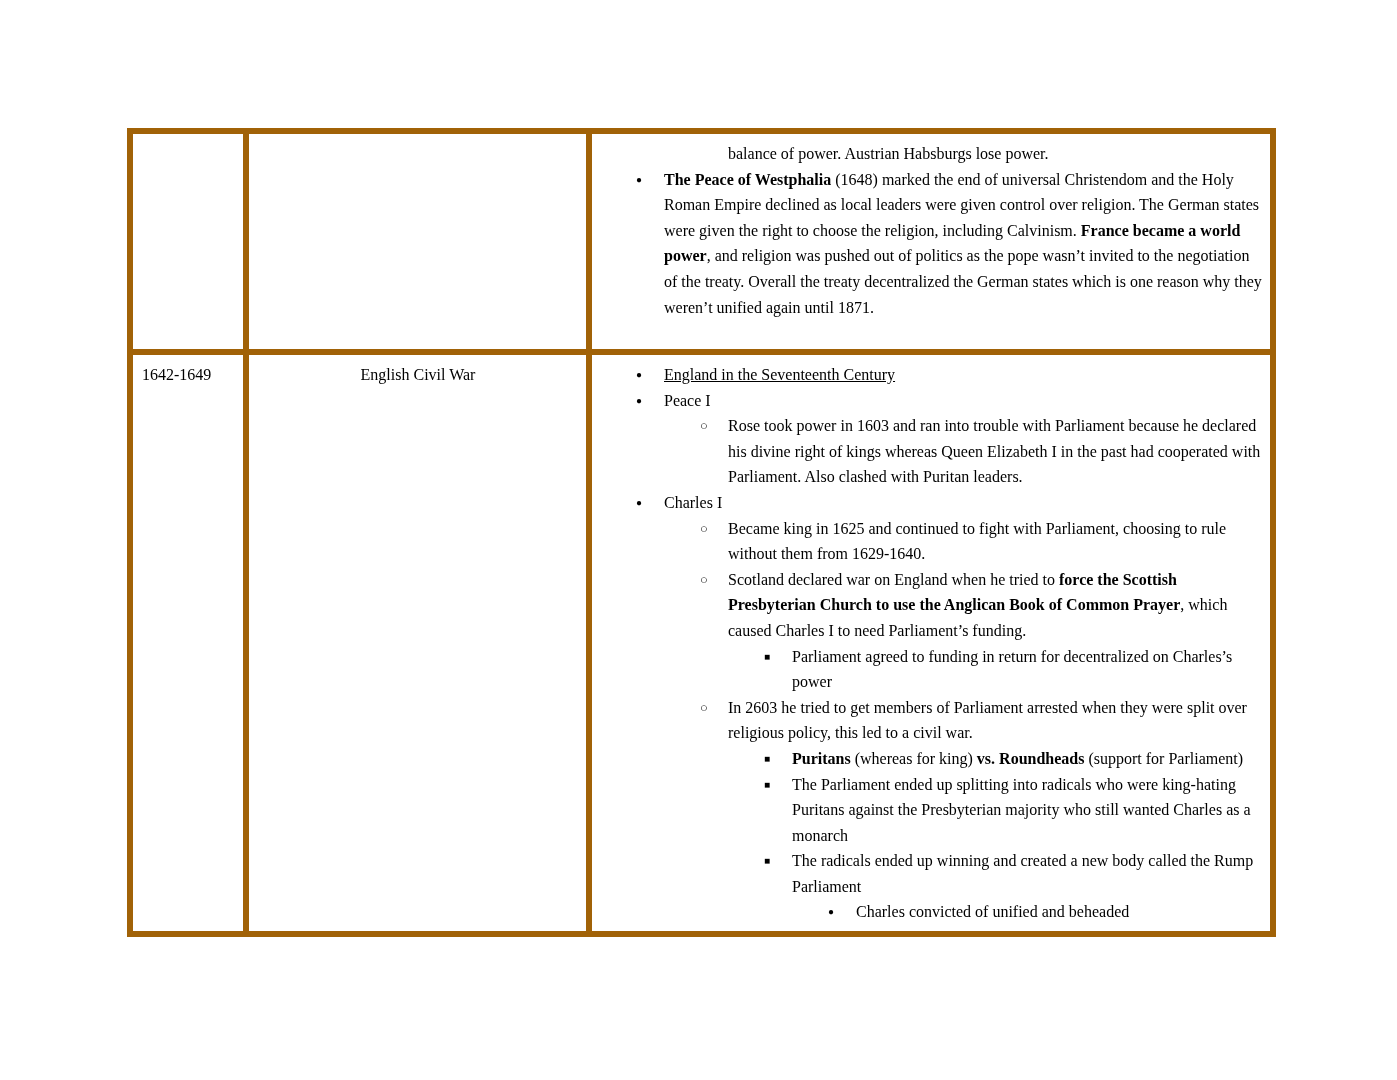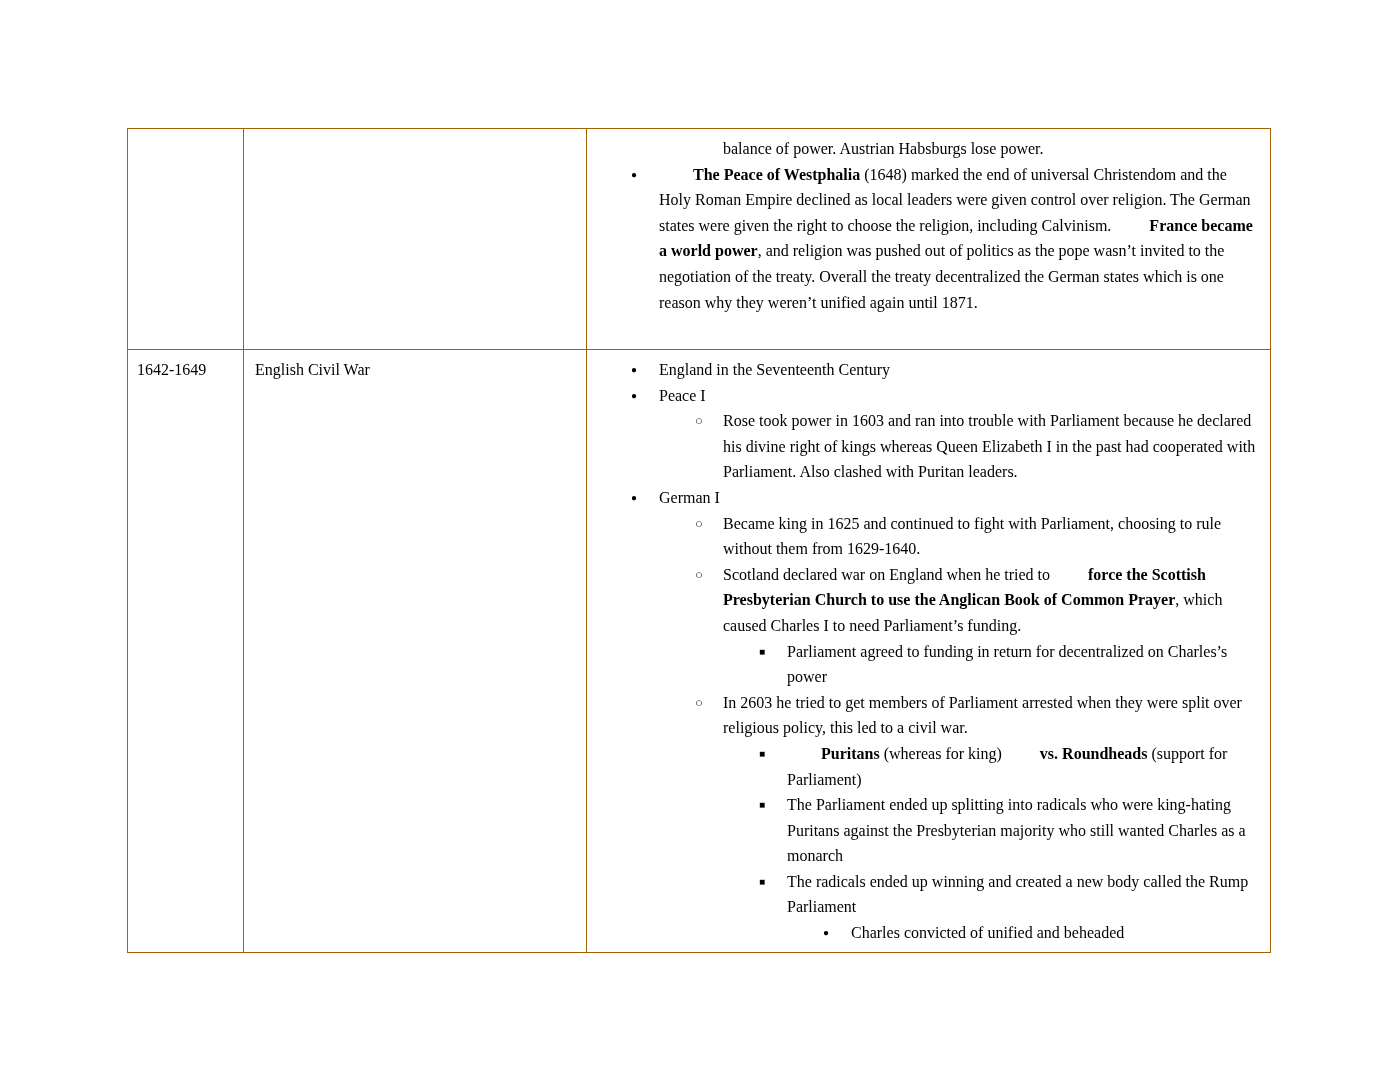--- a/index.html
+++ b/index.html
@@ -19,47 +19,47 @@
   }
   .doc-table {
     position: absolute;
     left: 127px;
     top: 128px;
     width: 1143px;
     border-collapse: collapse;
     table-layout: fixed;
   }
   .doc-table td {
-    border: 1px solid #a16207;
+    border: 6px solid #a16207;
     vertical-align: top;
     font-size: 16px;
     line-height: 25.6px;
   }
   .col-date  { width: 116px; padding: 7px 20px 6px 9px; }
-  .col-event { width: 343px; padding: 7px 10px 6px 11px; }
+  .col-event { width: 343px; padding: 7px 10px 6px 11px; text-align: center; }
   .col-notes { width: 684px; padding: 7px 8px 6px 5px; }
   .row-0 td { height: 221px; }
   .row-1 td { height: 582px; }
   .note-item {
     display: flex;
     align-items: flex-start;
   }
   .marker {
     flex: 0 0 28px;
     line-height: 25.6px;
     text-align: left;
     user-select: none;
   }
   .marker-disc   { font-size: 10px; }
   .marker-circle { font-size: 13px; }
   .marker-square { font-size: 10px; }
   .marker-none   { font-size: 16px; }
   .note-text { flex: 1 1 auto; }
-  .run-bold { font-weight: bold; margin-left: 34px; }
-  .run-underline { }
+  .run-bold { font-weight: bold; }
+  .run-underline { text-decoration: underline; }
 </style>
 </head>
 <body>
 
 <div class="page">
   <table class="doc-table">
     <tbody>
       <tr class="row-0">
         <td class="col-date">
           <span></span>
@@ -96,21 +96,21 @@
               <div class="note-item" style="padding-left: 39px;">
                 <span class="marker marker-disc">●</span>
                 <span class="note-text"><span>Peace I</span></span>
               </div>
               <div class="note-item" style="padding-left: 103px;">
                 <span class="marker marker-circle">○</span>
                 <span class="note-text"><span>Rose took power in 1603 and ran into trouble with Parliament because he declared his divine right of kings whereas Queen Elizabeth I in the past had cooperated with Parliament. Also clashed with Puritan leaders.</span></span>
               </div>
               <div class="note-item" style="padding-left: 39px;">
                 <span class="marker marker-disc">●</span>
-                <span class="note-text"><span>German I</span></span>
+                <span class="note-text"><span>Charles I</span></span>
               </div>
               <div class="note-item" style="padding-left: 103px;">
                 <span class="marker marker-circle">○</span>
                 <span class="note-text"><span>Became king in 1625 and continued to fight with Parliament, choosing to rule without them from 1629-1640.</span></span>
               </div>
               <div class="note-item" style="padding-left: 103px;">
                 <span class="marker marker-circle">○</span>
                 <span class="note-text"><span>Scotland declared war on England when he tried to </span><span class="run-bold">force the Scottish Presbyterian Church to use the Anglican Book of Common Prayer</span><span>, which caused Charles I to need Parliament’s funding.</span></span>
               </div>
               <div class="note-item" style="padding-left: 167px;">

